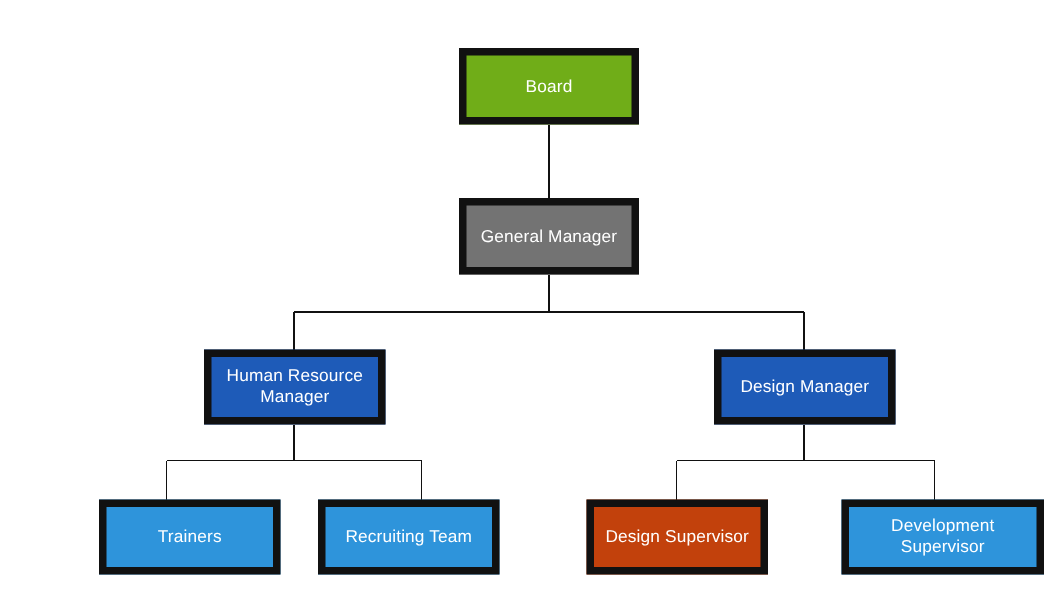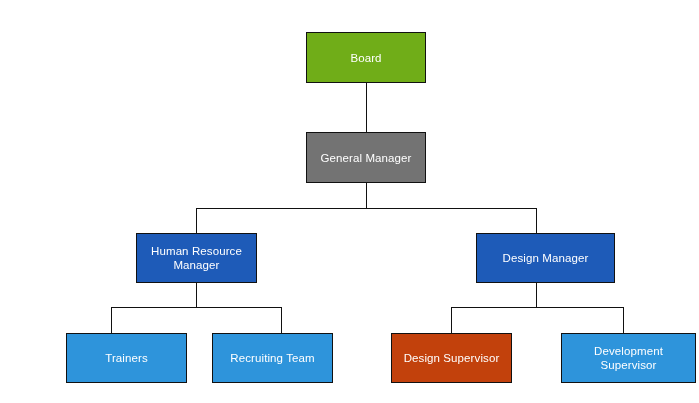--- a/index.html
+++ b/index.html
@@ -22,21 +22,21 @@
     position: absolute;
     left: 0;
     top: 0;
     width: 699px;
     height: 403px;
     pointer-events: none;
   }
   .node {
     position: absolute;
     box-sizing: border-box;
-    border: 1px solid #000000;
+    border: 5px solid #000000;
     display: flex;
     align-items: center;
     justify-content: center;
     text-align: center;
     color: #ffffff;
     font-size: 11.5px;
     font-weight: 400;
     line-height: 14px;
     letter-spacing: 0.1px;
     white-space: pre-line;
@@ -69,21 +69,21 @@
         <path d="M 451 307 L 451 333" fill="none"></path>
         <path d="M 623 307 L 623 333" fill="none"></path>
       </g>
   </svg>
 
   <div id="node-layer">
       <div class="node" style="left: 306px; top: 32px; width: 120px; height: 51px; background: rgb(112, 173, 24); border-color: rgb(17, 17, 17); color: rgb(255, 255, 255);"><span class="node-label">Board</span></div>
       <div class="node" style="left: 306px; top: 132px; width: 120px; height: 51px; background: #737373; border-color: rgb(17, 17, 17); color: rgb(255, 255, 255);"><span class="node-label">General Manager</span></div>
       <div class="node" style="left: 136px; top: 233px; width: 121px; height: 50px; background: rgb(30, 91, 184); border-color: rgb(17, 17, 17); color: rgb(255, 255, 255);"><span class="node-label">Human Resource
 Manager</span></div>
-      <div class="node" style="left: 476px; top: 233px; width: 139px; height: 50px; background: rgb(30, 91, 184); border-color: rgb(17, 17, 17); color: rgb(255, 255, 255); text-align: center;"><span class="node-label">Design Manager</span></div>
+      <div class="node" style="left: 476px; top: 233px; width: 121px; height: 50px; background: rgb(30, 91, 184); border-color: rgb(17, 17, 17); color: rgb(255, 255, 255); text-align: center;"><span class="node-label">Design Manager</span></div>
       <div class="node" style="left: 51px; top: 333px; width: 121px; height: 50px; background: rgb(46, 148, 219); border-color: rgb(17, 17, 17); color: rgb(255, 255, 255); margin-left: 15px;"><span class="node-label">Trainers</span></div>
       <div class="node" style="left: 212px; top: 333px; width: 121px; height: 50px; background: rgb(46, 148, 219); border-color: rgb(17, 17, 17); color: rgb(255, 255, 255);"><span class="node-label">Recruiting Team</span></div>
       <div class="node" style="left: 391px; top: 333px; width: 121px; height: 50px; background: #c2410c; border-color: rgb(17, 17, 17); color: rgb(255, 255, 255);"><span class="node-label">Design Supervisor</span></div>
       <div class="node" style="left: 561px; top: 333px; width: 135px; height: 50px; background: rgb(46, 148, 219); border-color: rgb(17, 17, 17); color: rgb(255, 255, 255);"><span class="node-label">Development
 Supervisor</span></div>
     </div>
 
 </div>
 
 </body></html>

